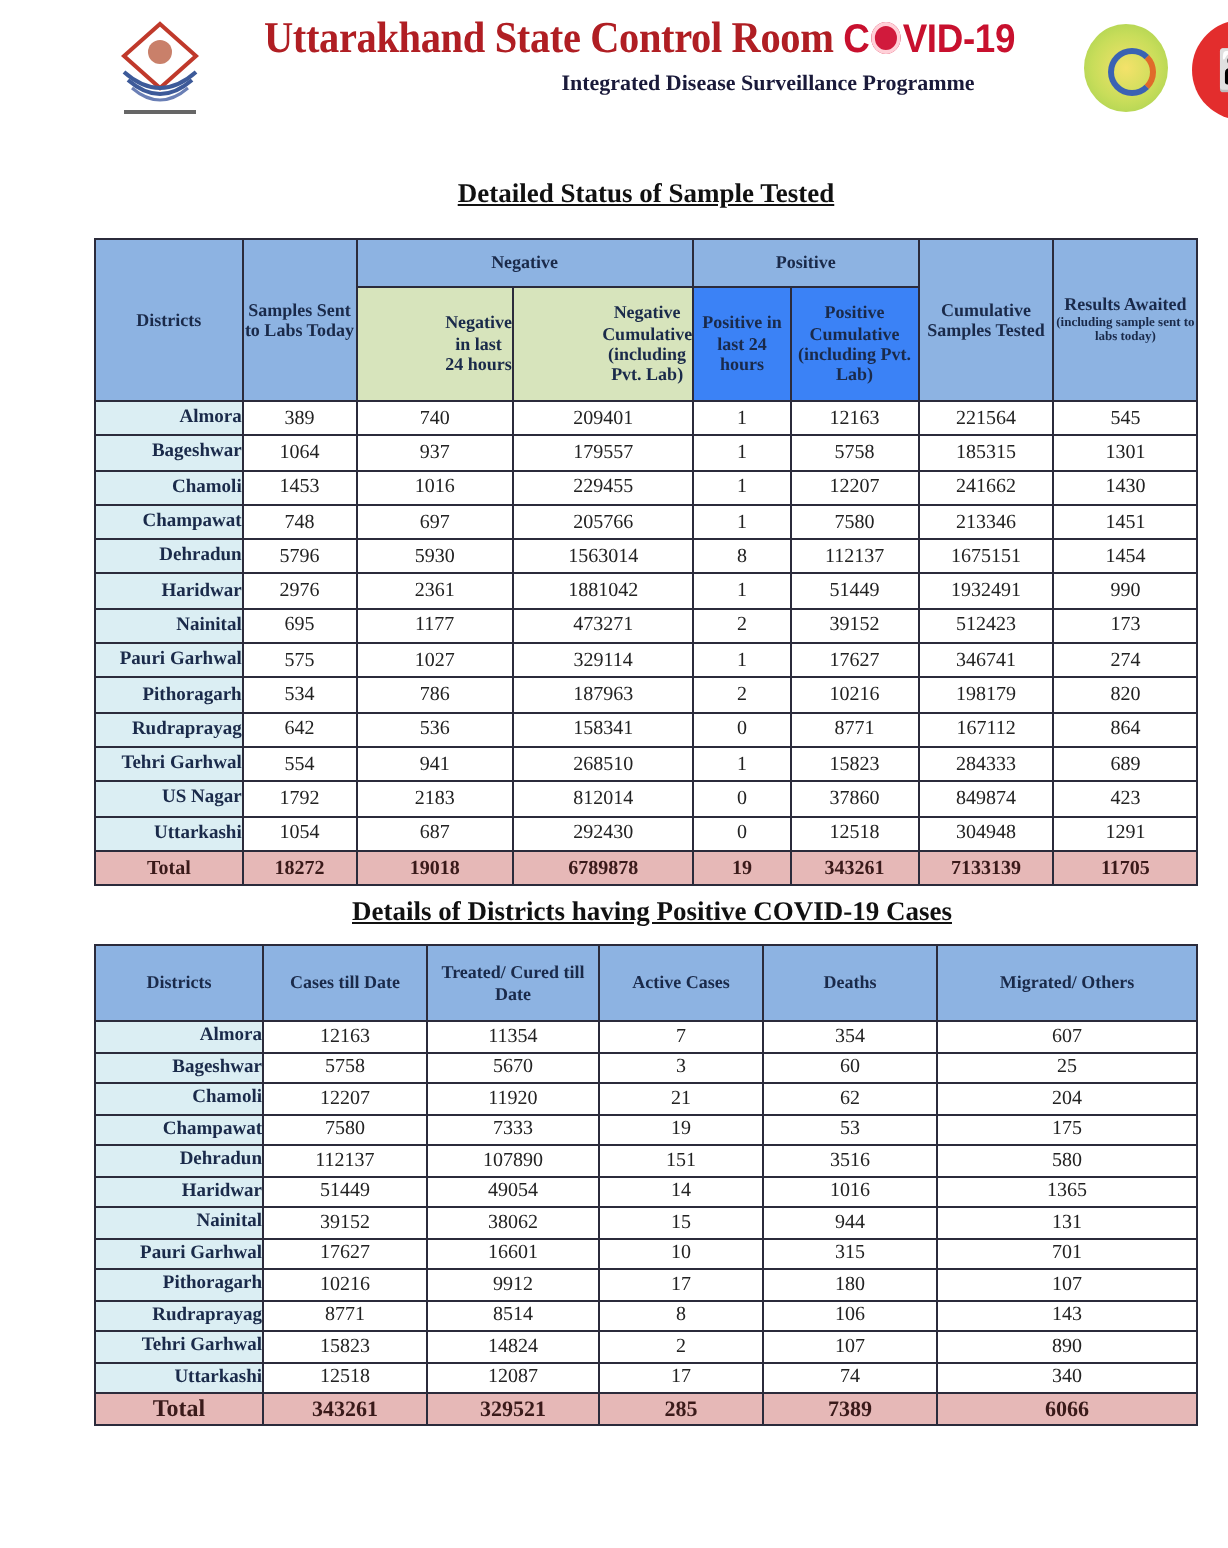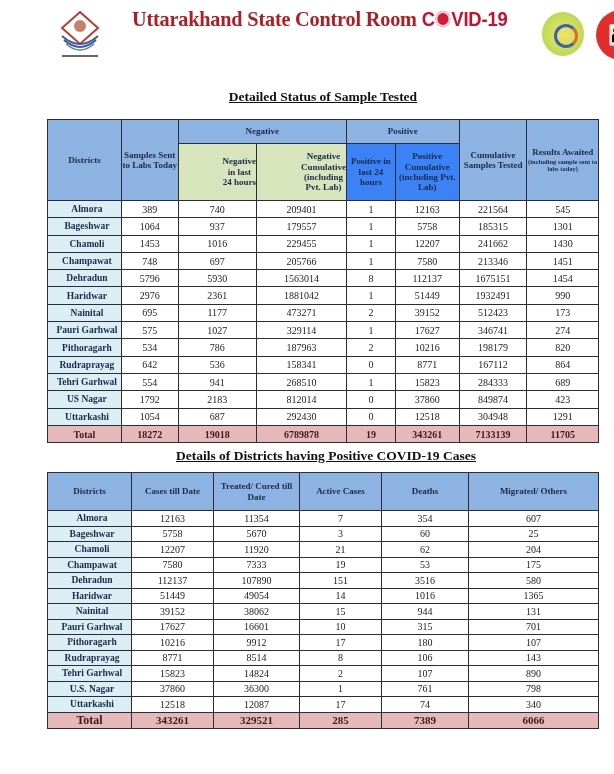--- a/index.html
+++ b/index.html
@@ -18,21 +18,21 @@
   .section-title { position: absolute; left: 0; width: 614px; text-align: center; font-weight: bold; font-size: 13.5px; text-decoration: underline; color: #111; padding-left: 32px; }
   .st1 { top: 89px; }
   .st2 { top: 448px; padding-left: 38px; }
   table { position: absolute; border-collapse: collapse; font-family: "Liberation Serif", serif; }
   td, th { border: 1px solid #2b2b3b; text-align: center; font-size: 10px; color: #222; }
   #t1 { left: 47px; top: 119px; width: 552px; }
   #t1 th { background: #8db3e2; font-weight: bold; font-size: 9px; color: #1a2a4a; line-height: 1.15; }
   #t1 th.neg { background: #d7e4bc; padding-left: 44px; }
   #t1 th.pos { background: #3b82f6; }
   #t1 td { height: 17.3px; }
-  td.dist { background: #dbeef3; text-align: center; font-weight: bold; padding-left: 5px; color: #1a2a4a; font-size: 9.5px; }
+  td.dist { background: #dbeef3; text-align: right; font-weight: bold; padding-left: 5px; color: #1a2a4a; font-size: 9.5px; }
   tr.total td { background: #e6b8b7; font-weight: bold; color: #3a1a1a; margin-left: 46px; }
   #t2 { left: 47px; top: 472px; width: 552px; }
   #t2 th { background: #8db3e2; font-weight: bold; font-size: 9px; color: #1a2a4a; height: 38px; line-height: 1.15; }
   #t2 td { height: 15.5px; }
   #t2 tr.total td { font-size: 11px; }
   #t2 tr.total td.totlabel { font-size: 12px; text-align: center; }
 </style>
 </head>
 <body>
 
@@ -42,20 +42,21 @@
     <circle cx="22" cy="16" r="6" fill="#c9806a"></circle>
     <path d="M4,26 Q22,42 40,26" fill="none" stroke="#3d5a99" stroke-width="2"></path>
     <path d="M6,30 Q22,44 38,30" fill="none" stroke="#3d5a99" stroke-width="2"></path>
     <path d="M8,34 Q22,46 36,34" fill="none" stroke="#6a7fb5" stroke-width="1.5"></path>
     <rect x="4" y="45" width="36" height="2" fill="#666"></rect>
   </svg>
   <div class="title-main">
     <span>Uttarakhand State Control Room</span>
     <span class="covid"><span>C</span><span class="virus"></span><span>VID-19</span></span>
   </div>
+  <div class="subtitle1">Integrated Disease Surveillance Programme</div>
   <div class="logo-idsp"></div>
   <div class="logo-nhm">
       <span>👪</span>
     </div>
 </div>
 
 <div class="section-title st1">Detailed Status of Sample Tested</div>
 
 <table id="t1">
   <thead>
@@ -317,28 +318,20 @@
       </tr>
       <tr>
         <td class="dist">Tehri Garhwal</td>
         <td>15823</td>
         <td>14824</td>
         <td>2</td>
         <td>107</td>
         <td>890</td>
       </tr>
       <tr>
-        <td class="dist">U.S. Nagar</td>
-        <td>37860</td>
-        <td>36300</td>
-        <td>1</td>
-        <td>761</td>
-        <td>798</td>
-      </tr>
-      <tr>
         <td class="dist">Uttarkashi</td>
         <td>12518</td>
         <td>12087</td>
         <td>17</td>
         <td>74</td>
         <td>340</td>
       </tr>
       <tr class="total">
         <td class="totlabel">Total</td>
         <td>343261</td>

